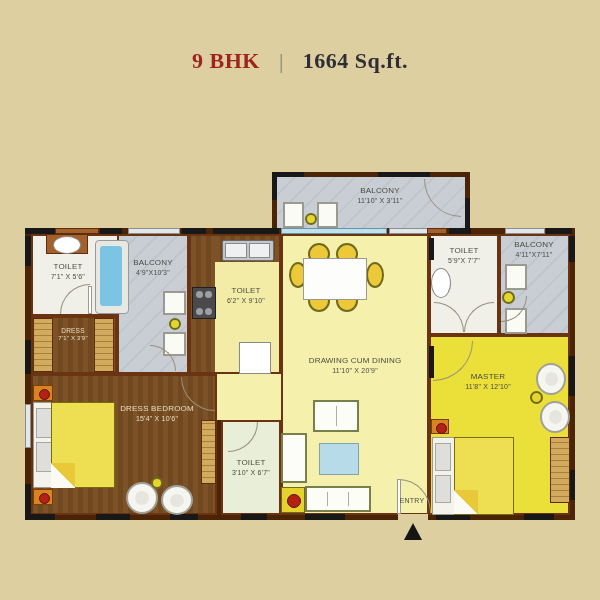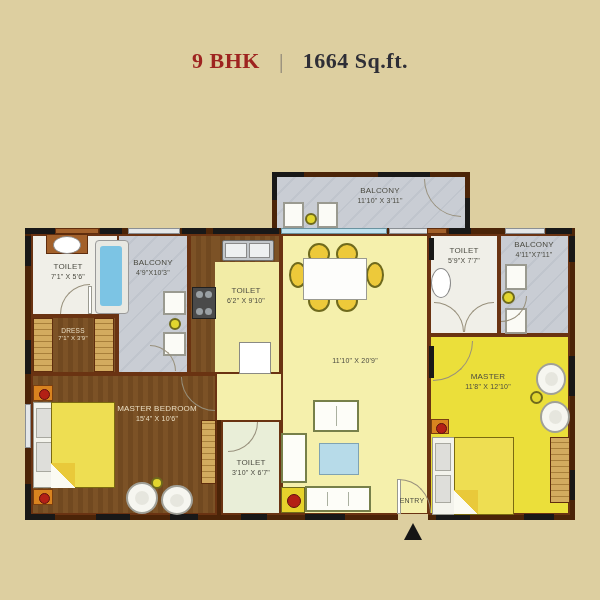--- a/index.html
+++ b/index.html
@@ -157,20 +157,21 @@
 </div>
 
 <div class="dchair" style="left:308px;top:243px;width:22px;height:22px"></div>
 <div class="dchair" style="left:336px;top:243px;width:22px;height:22px"></div>
 <div class="dchair" style="left:289px;top:262px;width:18px;height:26px"></div>
 <div class="dchair" style="left:366px;top:262px;width:18px;height:26px"></div>
 <div class="dchair" style="left:308px;top:290px;width:22px;height:22px"></div>
 <div class="dchair" style="left:336px;top:290px;width:22px;height:22px"></div>
 <div class="abs" style="left:303px;top:258px;width:62px;height:40px;background:#fdfdfb;border:1px solid #9a9a90"></div>
 <div class="rlabel" style="left:281px;top:356px;width:148px">
+  <div>DRAWING CUM DINING</div>
     <div class="dim">11'10" X 20'9"</div>
 </div>
 <div class="sofa" style="left:281px;top:433px;width:26px;height:50px"></div>
 <div class="sofa" style="left:313px;top:400px;width:46px;height:32px">
   <div style="position:absolute;left:50%;top:4px;bottom:4px;width:1px;background:#aab0a0"></div>
 </div>
 <div class="abs" style="left:319px;top:443px;width:38px;height:30px;background:#b7dbe9;border:1px solid #7fa3b3"></div>
 <div class="sofa" style="left:305px;top:486px;width:66px;height:26px">
   <div style="position:absolute;left:33%;top:4px;bottom:4px;width:1px;background:#aab0a0"></div>
   <div style="position:absolute;left:66%;top:4px;bottom:4px;width:1px;background:#aab0a0"></div>
@@ -233,21 +234,21 @@
     <div></div>
   </div>
 <div class="fan" style="left:161px;top:485px;width:32px;height:30px">
     <div></div>
   </div>
 <div class="ycirc" style="left:151px;top:477px;width:12px;height:12px"></div>
 <div class="ward" style="left:201px;top:420px;width:15px;height:64px"></div>
 <div class="arc tr" style="left:150px;top:345px;width:26px;height:26px"></div>
 <div class="arc bl" style="left:181px;top:377px;width:34px;height:34px"></div>
 <div class="rlabel" style="left:92px;top:404px;width:130px;color:#e8dcc0">
-  <div>MASTER BEDROOM</div>
+  <div>DRESS BEDROOM</div>
     <div class="dim">15'4" X 10'6"</div>
 </div>
 
 <div class="arc br" style="left:228px;top:422px;width:30px;height:30px"></div>
 <div class="rlabel" style="left:221px;top:458px;width:60px">
   <div>TOILET</div>
     <div class="dim">3'10" X 6'7"</div>
 </div>
 
 <div class="abs" style="left:398px;top:514px;width:30px;height:6px;background:#ddcfa0"></div>

